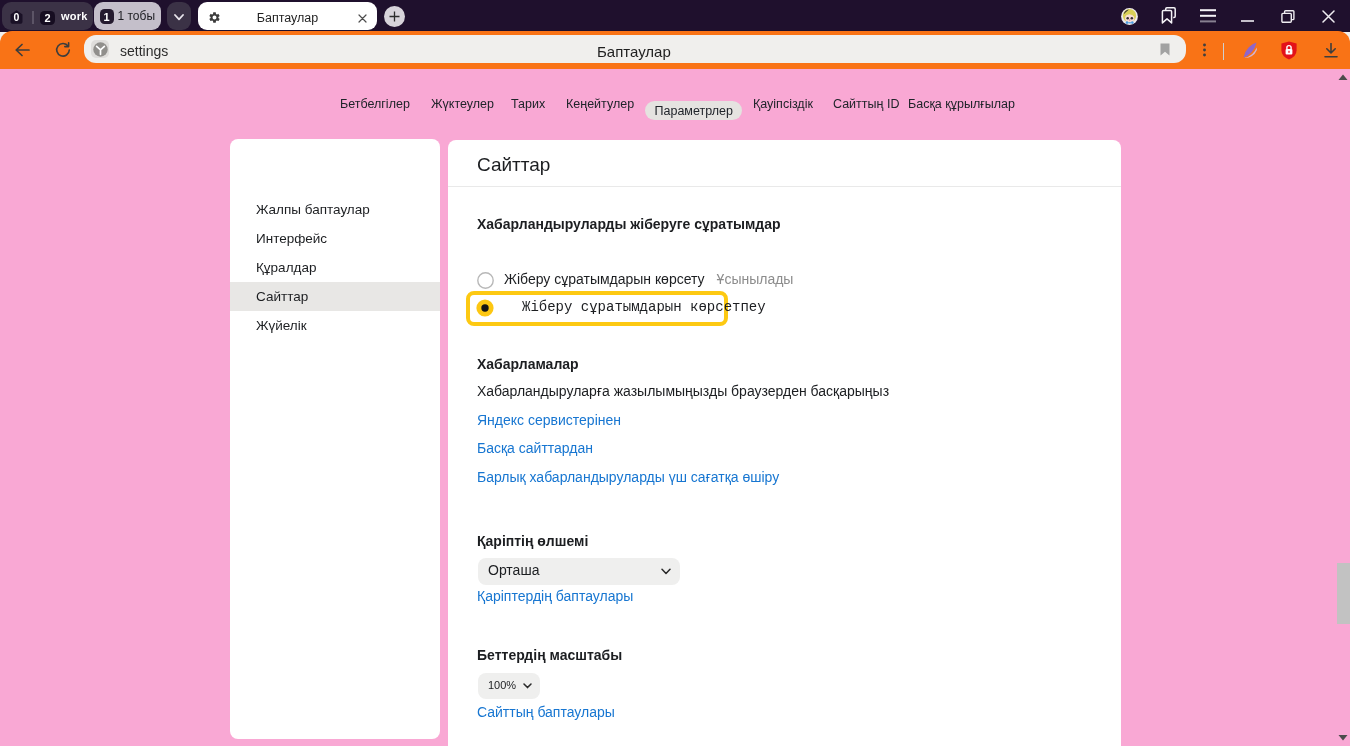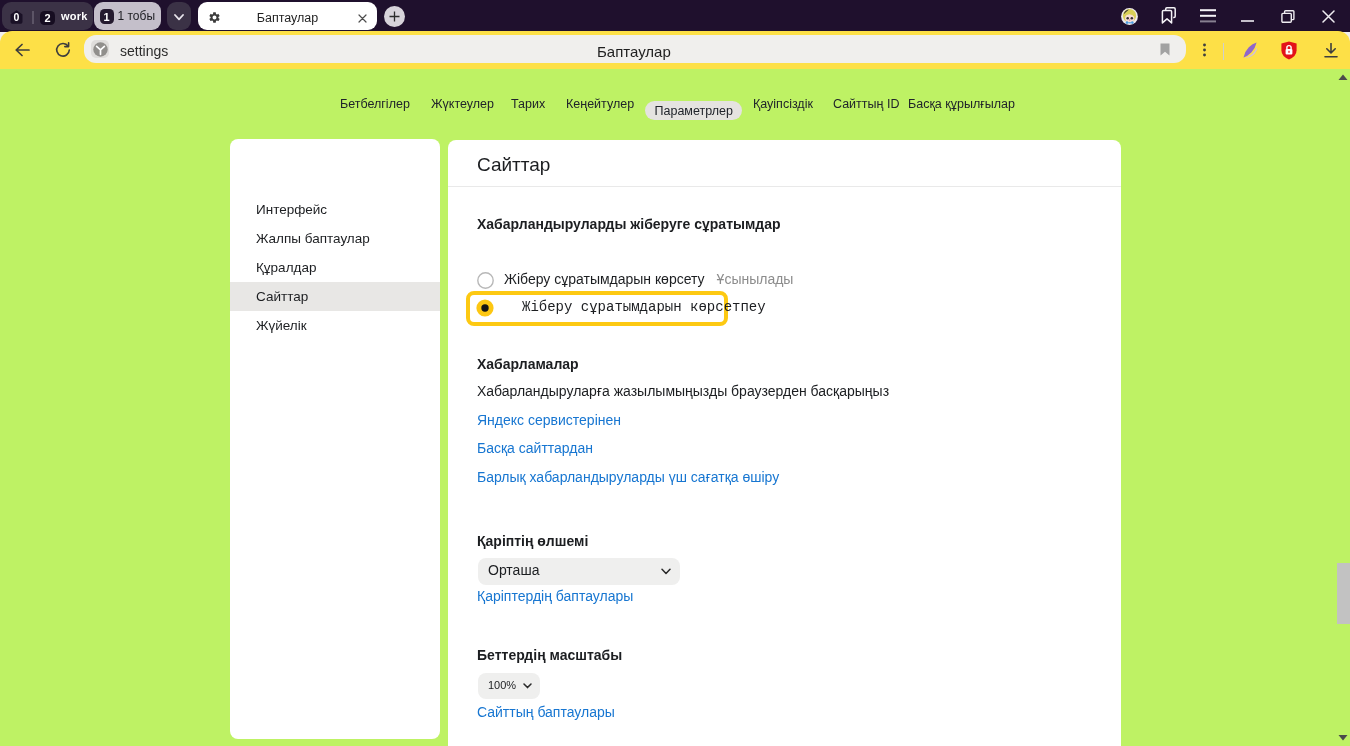--- a/index.html
+++ b/index.html
@@ -6,25 +6,25 @@
 body { font-family:"Liberation Sans", sans-serif; position:relative; background:#f1f0ee; }
 .abs { position:absolute; }
 
 #tabbar { position:absolute; left:0; top:0; width:1350px; height:32px; background:#1f102d; }
 .gpill { position:absolute; top:2px; height:28px; background:#3b3246; border-radius:9px; }
 .badge { position:absolute; background:#160d21; color:#fff; font-size:11px; font-weight:bold;
          display:flex; align-items:center; justify-content:center; }
 #tab { position:absolute; left:198px; top:2px; width:179px; height:28px; background:#fff; border-radius:9px; }
 #plusbtn { position:absolute; left:384px; top:6px; width:21px; height:21px; border-radius:50%; background:#d7d3da; }
 
-#toolbar { position:absolute; left:0; top:31px; width:1350px; height:50px; background:#fde047;
+#toolbar { position:absolute; left:0; top:31px; width:1350px; height:50px; background:#f97316;
            border-radius:12px 12px 0 0; border-bottom:1px solid #ddd; }
 #field { position:absolute; left:84px; top:4px; width:1102px; height:28px; background:#f0efed; border-radius:12px; }
 
-#page { position:absolute; left:0; top:69px; width:1350px; height:677px; background:#bef264; }
+#page { position:absolute; left:0; top:69px; width:1350px; height:677px; background:#f9a8d4; }
 #navrow { position:absolute; left:0; top:0; width:1350px; height:70px; font-size:12.5px; color:#20242a; }
 #navrow span { position:absolute; white-space:nowrap; top:28.4px; }
 #navrow .sel { background:#e5e3e0; border-radius:10px; padding:2.5px 9.5px; top:32px; }
 .card { position:absolute; background:#fff; border-radius:8px; }
 #sidebar { left:230px; top:70px; width:210px; height:600px; }
 #main { left:448px; top:71px; width:673px; height:640px; }
 #search { position:absolute; left:15px; top:9px; width:182px; height:31px; background:#ececec;
           border-radius:8px; color:#979591; font-size:13.5px; line-height:31px; padding-left:13px; }
 .mitem { height:29px; line-height:29px; padding-left:26px; font-size:13.5px; color:#1c1e21; }
 .mitem.sel { background:#e8e7e5; }
@@ -151,22 +151,22 @@
       <span style="left:431px;">Жүктеулер</span>
       <span style="left:511px;">Тарих</span>
       <span style="left:566px;">Кеңейтулер</span>
       <span class="sel" style="left:645px;">Параметрлер</span>
       <span style="left:753px;">Қауіпсіздік</span>
       <span style="left:833px;">Сайттың ID</span>
       <span style="left:908px;">Басқа құрылғылар</span>
   </div>
   <div class="card" id="sidebar">
     <div style="position:absolute; left:0; top:56px; width:210px;">
+      <div class="mitem">Жалпы баптаулар</div>
       <div class="mitem">Интерфейс</div>
-      <div class="mitem">Жалпы баптаулар</div>
       <div class="mitem">Құралдар</div>
       <div class="mitem sel">Сайттар</div>
       <div class="mitem">Жүйелік</div>
     </div>
   </div>
   <div class="card" id="main">
     <div class="h1" style="top:13.8px;">Сайттар</div>
     <div id="divider"></div>
     <div class="bold" style="top:75.5px;">Хабарландыруларды жіберуге сұратымдар</div>
     <svg class="abs" style="left:29px;top:131.5px;" width="17" height="17" viewBox="0 0 17 17">

